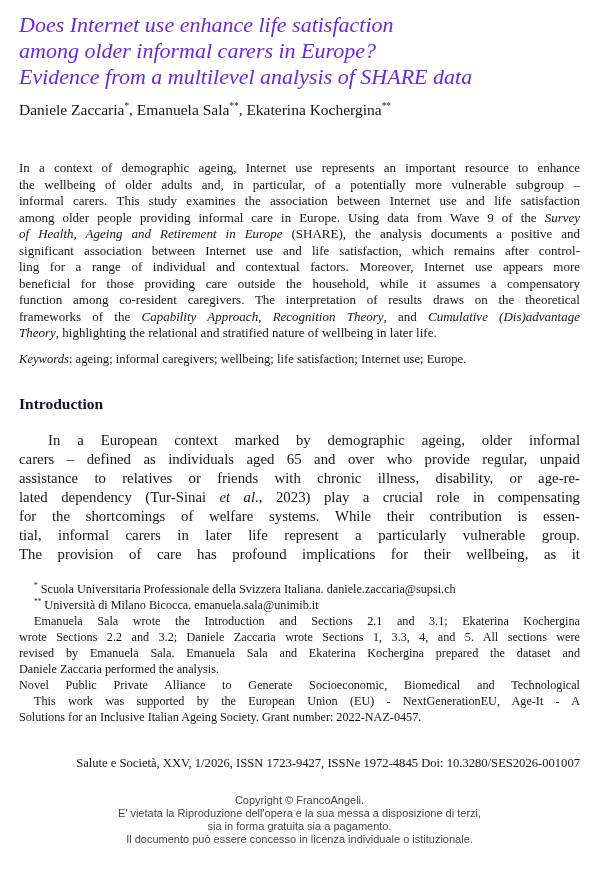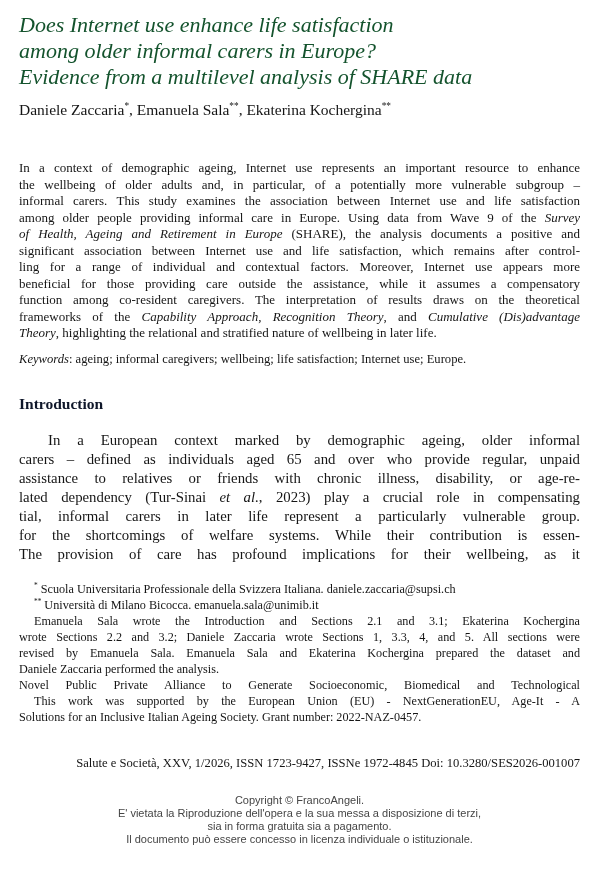--- a/index.html
+++ b/index.html
@@ -8,21 +8,21 @@
     font-family:"Liberation Serif","DejaVu Serif",serif;
     overflow:hidden;
   }
   .page{padding:12px 20px 0 19px;}
   
   .tline{text-align:justify;text-align-last:justify;}
   .tline.last{text-align-last:left;}
   .it{font-style:italic;}
   sup{font-size:60%;vertical-align:super;line-height:0;}
 
-  .title{font-style:italic;font-size:22px;line-height:26px;color:#14532d;}
+  .title{font-style:italic;font-size:22px;line-height:26px;color:#6d28d9;}
   .title .tline{text-align:left;text-align-last:left;}
 
   .authors{margin-top:10px;font-size:15.5px;line-height:19px;}
 
   .abstract{margin-top:41px;font-size:13px;line-height:16.5px;}
 
   .keywords{margin-top:9px;font-size:12.6px;line-height:16.5px;font-family:Liberation Serif, serif;}
 
   .heading{margin:27px 0 0 0;font-size:15.5px;line-height:20px;font-weight:bold;color:#0f172a;}
 
@@ -57,39 +57,39 @@
     </div>
 
   <div class="abstract">
       <div class="tline"><span>In a context of demographic ageing, Internet use represents an important resource to enhance</span></div>
       <div class="tline"><span>the wellbeing of older adults and, in particular, of a potentially more vulnerable subgroup –</span></div>
       <div class="tline"><span>informal carers. This study examines the association between Internet use and life satisfaction</span></div>
       <div class="tline"><span>among older people providing informal care in Europe. Using data from Wave 9 of the </span><span class="it">Survey</span></div>
       <div class="tline"><span class="it">of Health, Ageing and Retirement in Europe</span><span> (SHARE), the analysis documents a positive and</span></div>
       <div class="tline"><span>significant association between Internet use and life satisfaction, which remains after control-</span></div>
       <div class="tline"><span>ling for a range of individual and contextual factors. Moreover, Internet use appears more</span></div>
-      <div class="tline"><span>beneficial for those providing care outside the assistance, while it assumes a compensatory</span></div>
+      <div class="tline"><span>beneficial for those providing care outside the household, while it assumes a compensatory</span></div>
       <div class="tline"><span>function among co-resident caregivers. The interpretation of results draws on the theoretical</span></div>
       <div class="tline"><span>frameworks of the </span><span class="it">Capability Approach</span><span>, </span><span class="it">Recognition Theory</span><span>, and </span><span class="it">Cumulative (Dis)advantage</span></div>
       <div class="tline last"><span class="it">Theory</span><span>, highlighting the relational and stratified nature of wellbeing in later life.</span></div>
     </div>
 
   <div class="keywords">
       <div class="tline last"><span class="it">Keywords</span><span>: ageing; informal caregivers; wellbeing; life satisfaction; Internet use; Europe.</span></div>
     </div>
 
   <h2 class="heading">Introduction</h2>
 
   <div class="bodytext">
       <div class="tline ind"><span>In a European context marked by demographic ageing, older informal</span></div>
       <div class="tline"><span>carers – defined as individuals aged 65 and over who provide regular, unpaid</span></div>
       <div class="tline"><span>assistance to relatives or friends with chronic illness, disability, or age-re-</span></div>
       <div class="tline"><span>lated dependency (Tur-Sinai </span><span class="it">et al.</span><span>, 2023) play a crucial role in compensating</span></div>
+      <div class="tline"><span>for the shortcomings of welfare systems. While their contribution is essen-</span></div>
       <div class="tline"><span>tial, informal carers in later life represent a particularly vulnerable group.</span></div>
-      <div class="tline"><span>for the shortcomings of welfare systems. While their contribution is essen-</span></div>
       <div class="tline"><span>The provision of care has profound implications for their wellbeing, as it</span></div>
     </div>
 
   <div class="footnotes">
       <div class="tline ind last"><sup>*</sup><span> Scuola Universitaria Professionale della Svizzera Italiana. daniele.zaccaria@supsi.ch</span></div>
       <div class="tline ind last"><sup>**</sup><span> Università di Milano Bicocca. emanuela.sala@unimib.it</span></div>
       <div class="tline ind"><span>Emanuela Sala wrote the Introduction and Sections 2.1 and 3.1; Ekaterina Kochergina</span></div>
       <div class="tline"><span>wrote Sections 2.2 and 3.2; Daniele Zaccaria wrote Sections 1, 3.3, 4, and 5. All sections were</span></div>
       <div class="tline"><span>revised by Emanuela Sala. Emanuela Sala and Ekaterina Kochergina prepared the dataset and</span></div>
       <div class="tline last"><span>Daniele Zaccaria performed the analysis.</span></div>

